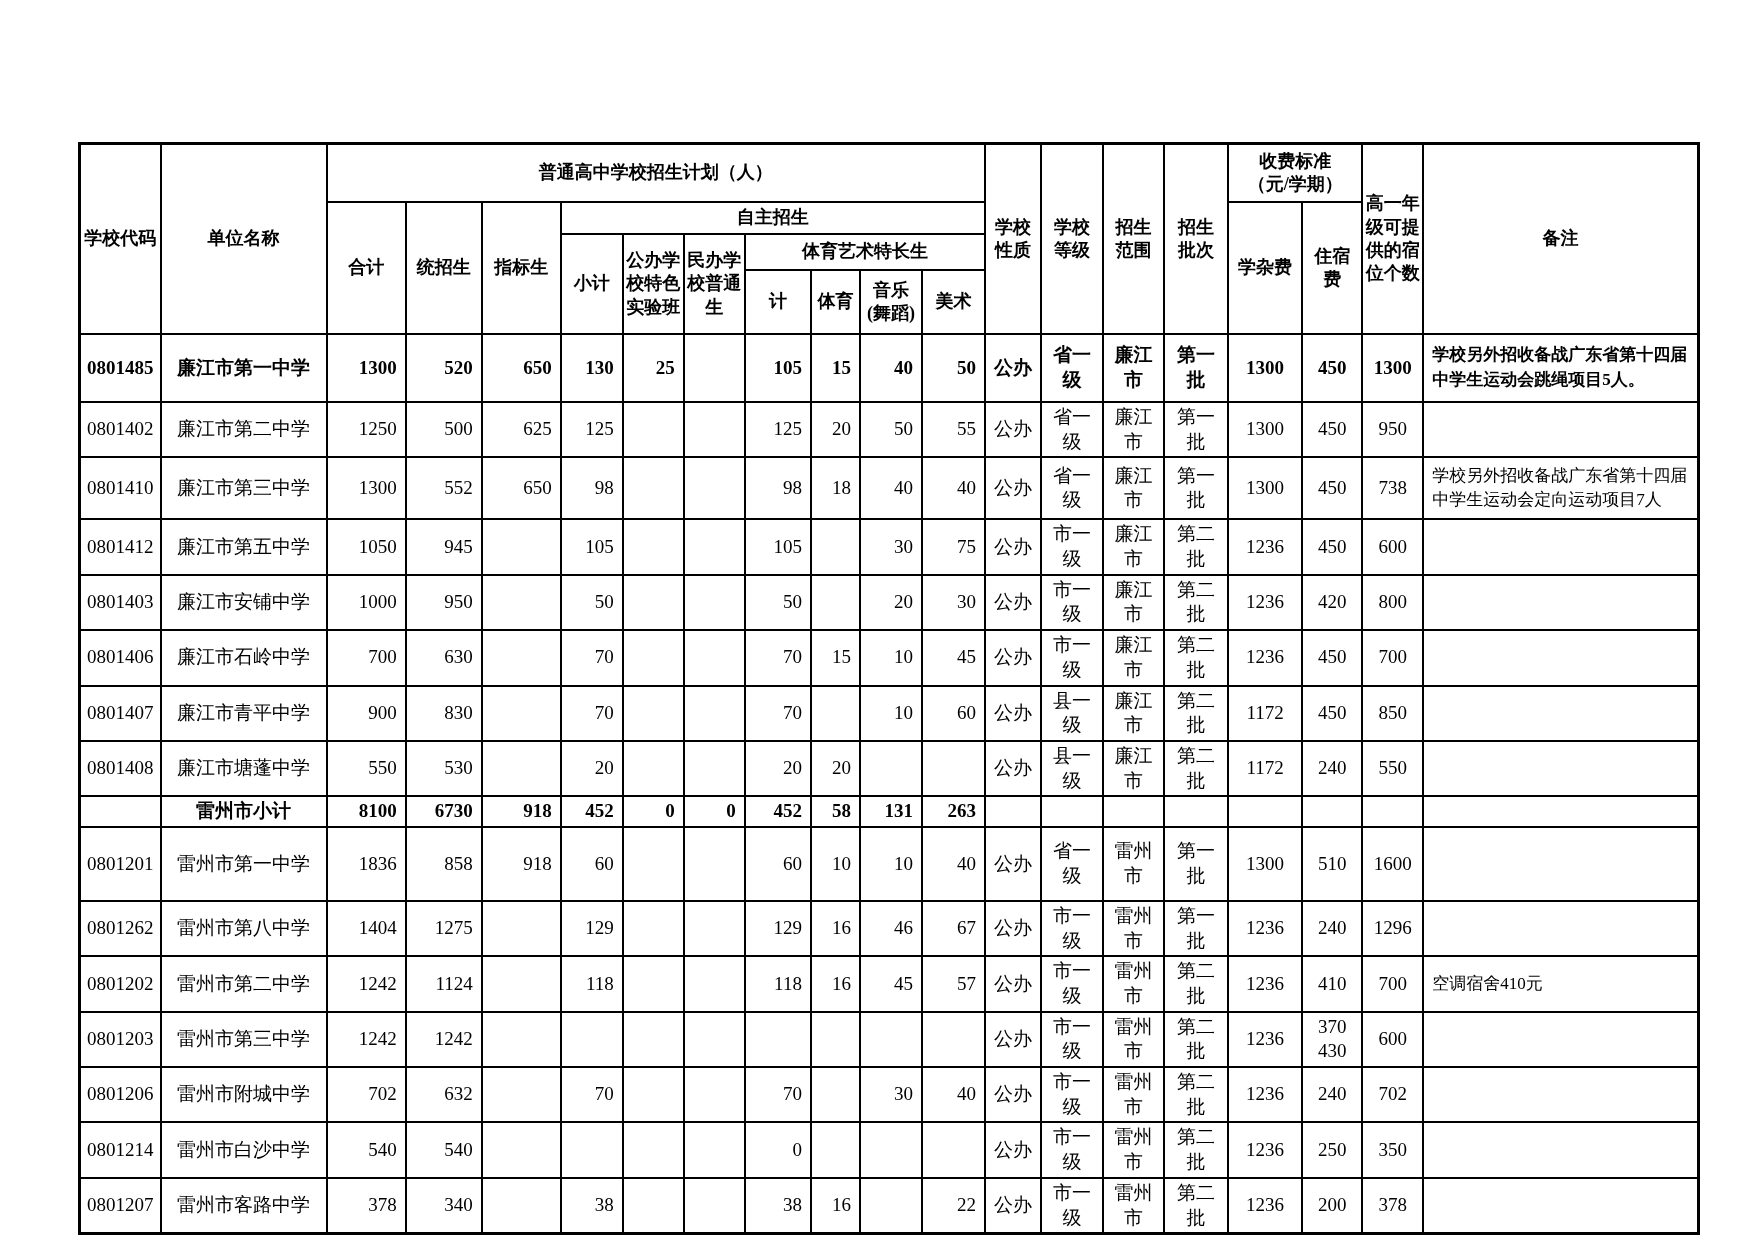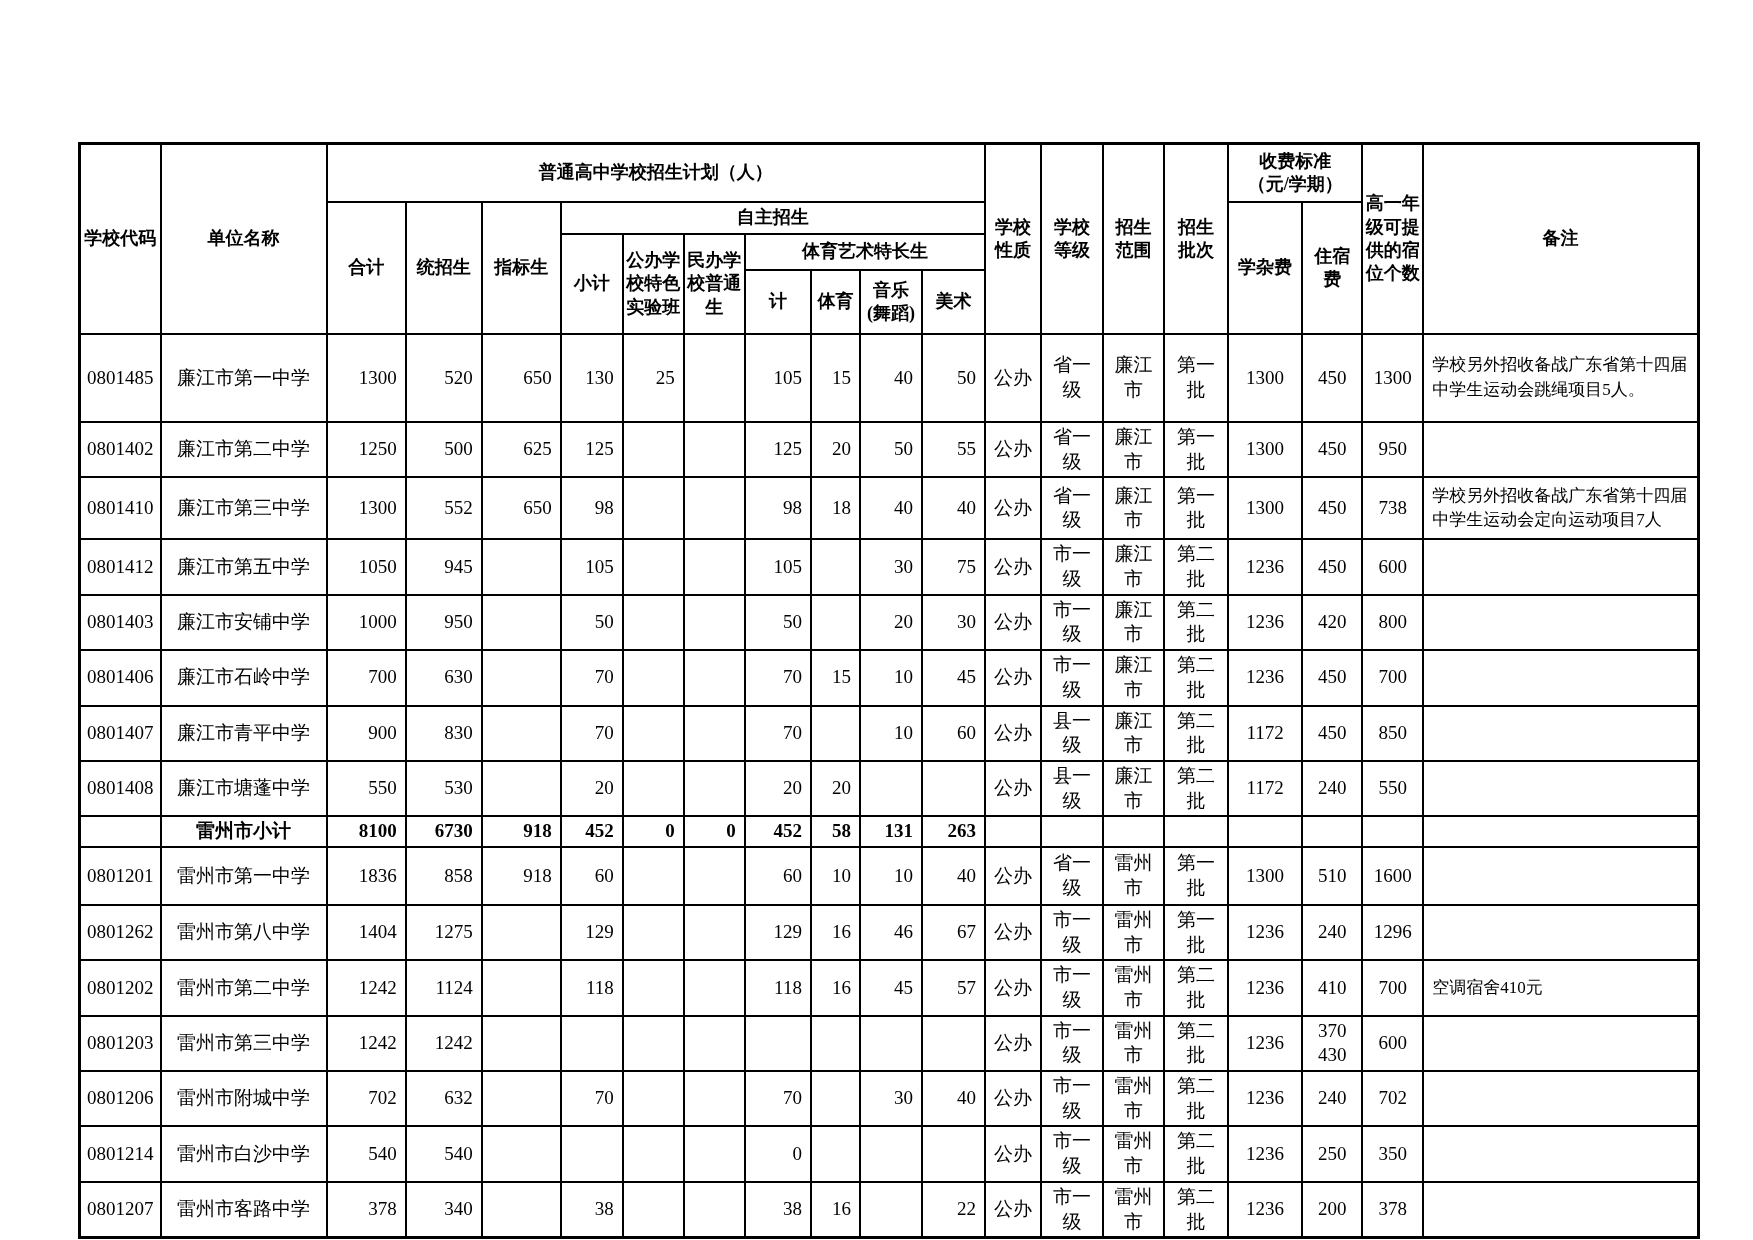--- a/index.html
+++ b/index.html
@@ -43,30 +43,30 @@
     line-height: 1.3;
     padding: 2px 4px;
     white-space: pre-line;
   }
   tr.hr1 th { height: 52px; }
   tr.hr2 th { height: 26px; }
   tr.hr3 th { height: 30px; border-radius: 7px; }
   tr.hr4 th { height: 58px; }
 
   
-  tbody tr:nth-child(1)  { height: 88px; }
+  tbody tr:nth-child(1)  { height: 68px; font-weight: bold; }
   tbody tr:nth-child(2)  { height: 40px; }
   tbody tr:nth-child(3)  { height: 62px; font-family: Liberation Serif, serif; }
   tbody tr:nth-child(4)  { height: 42px; }
   tbody tr:nth-child(5)  { height: 42px; }
   tbody tr:nth-child(6)  { height: 37px; }
   tbody tr:nth-child(7)  { height: 38px; margin-left: 8px; }
   tbody tr:nth-child(8)  { height: 36px; }
   tbody tr:nth-child(9)  { height: 22px; }
-  tbody tr:nth-child(10) { height: 58px; }
+  tbody tr:nth-child(10) { height: 74px; }
   tbody tr:nth-child(11) { height: 45px; }
   tbody tr:nth-child(12) { height: 46px; }
   tbody tr:nth-child(13) { height: 50px; }
   tbody tr:nth-child(14) { height: 46px; }
   tbody tr:nth-child(15) { height: 50px; }
   tbody tr:nth-child(16) { height: 43px; }
 
   
   td.col-code, td.col-name, td.col-nature, td.col-grade, td.col-scope,
   td.col-batch, td.col-tuition, td.col-accommodation, td.col-dorm_beds {

